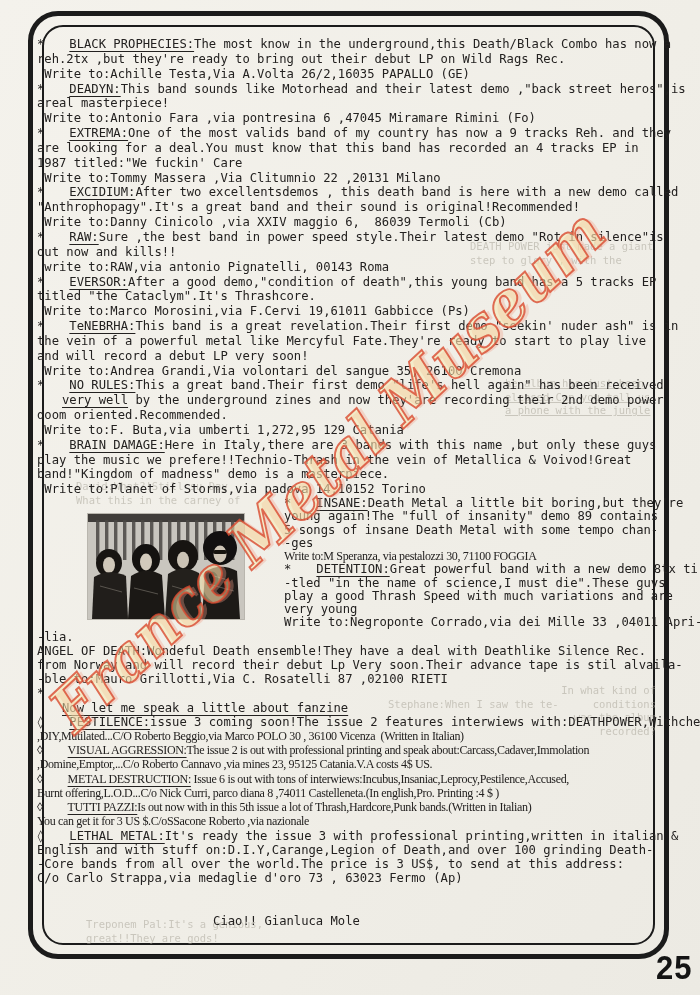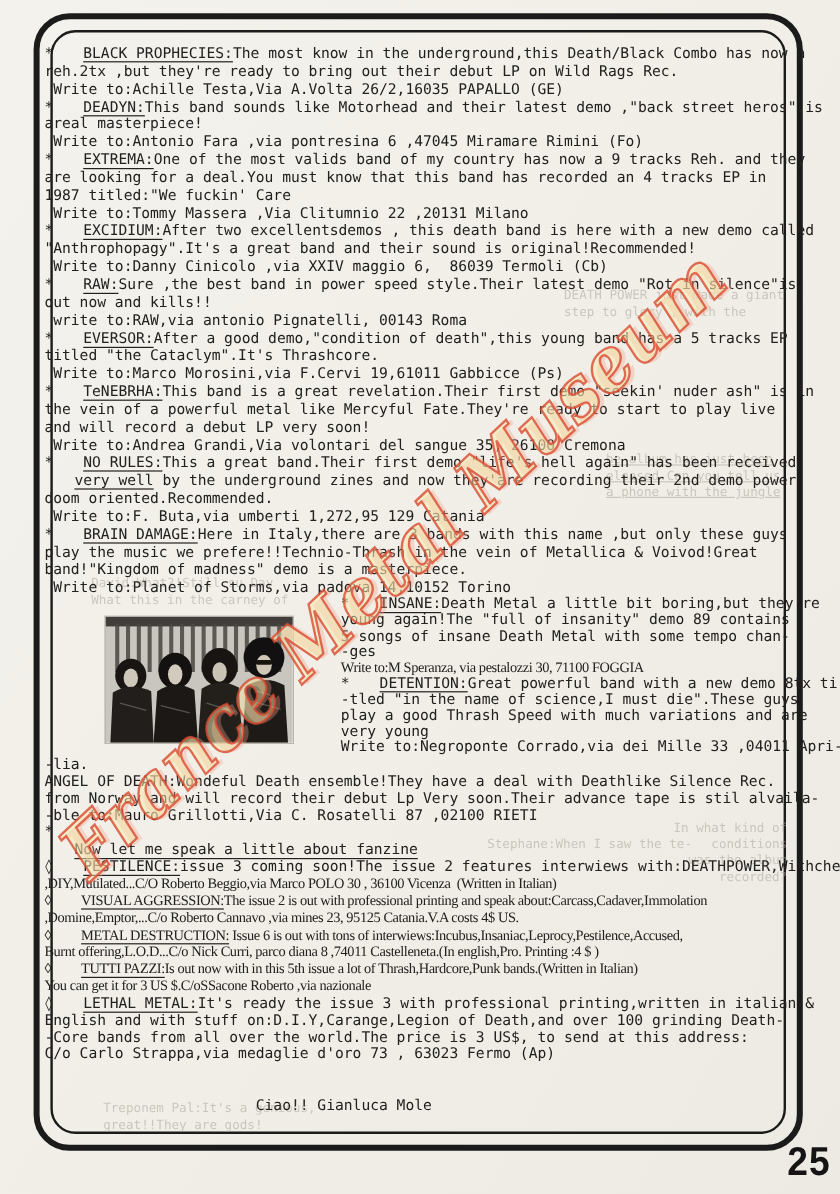--- a/index.html
+++ b/index.html
@@ -23,21 +23,21 @@
     border:2px solid #1b1b1b;border-radius:21px;
   }
   
   .ghost{
     position:absolute;color:#aaa69a;opacity:.55;filter:blur(.4px);
     font-size:10.5px;line-height:13.5px;white-space:pre-line;z-index:1;
   }
   .g1{left:505px;top:377px;width:150px;text-decoration:underline;}
   .g2{left:430px;top:240px;width:210px;margin-left:40px;}
   .g3{left:516px;top:684px;width:140px;text-align:right;}
-  .g4{left:388px;top:698px;width:190px;margin-left:18px;}
+  .g4{left:388px;top:698px;width:190px;}
   .g5{left:86px;top:918px;width:200px;}
   .g6{left:76px;top:480px;width:180px;}
   
   .text{
     position:absolute;left:37px;top:37px;width:622px;z-index:3;
     color:#232120;white-space:pre;
   }
   .line{
     font-family:"DejaVu Sans Mono","Liberation Mono",monospace;
     font-size:12.2px;line-height:14.85px;white-space:pre;

